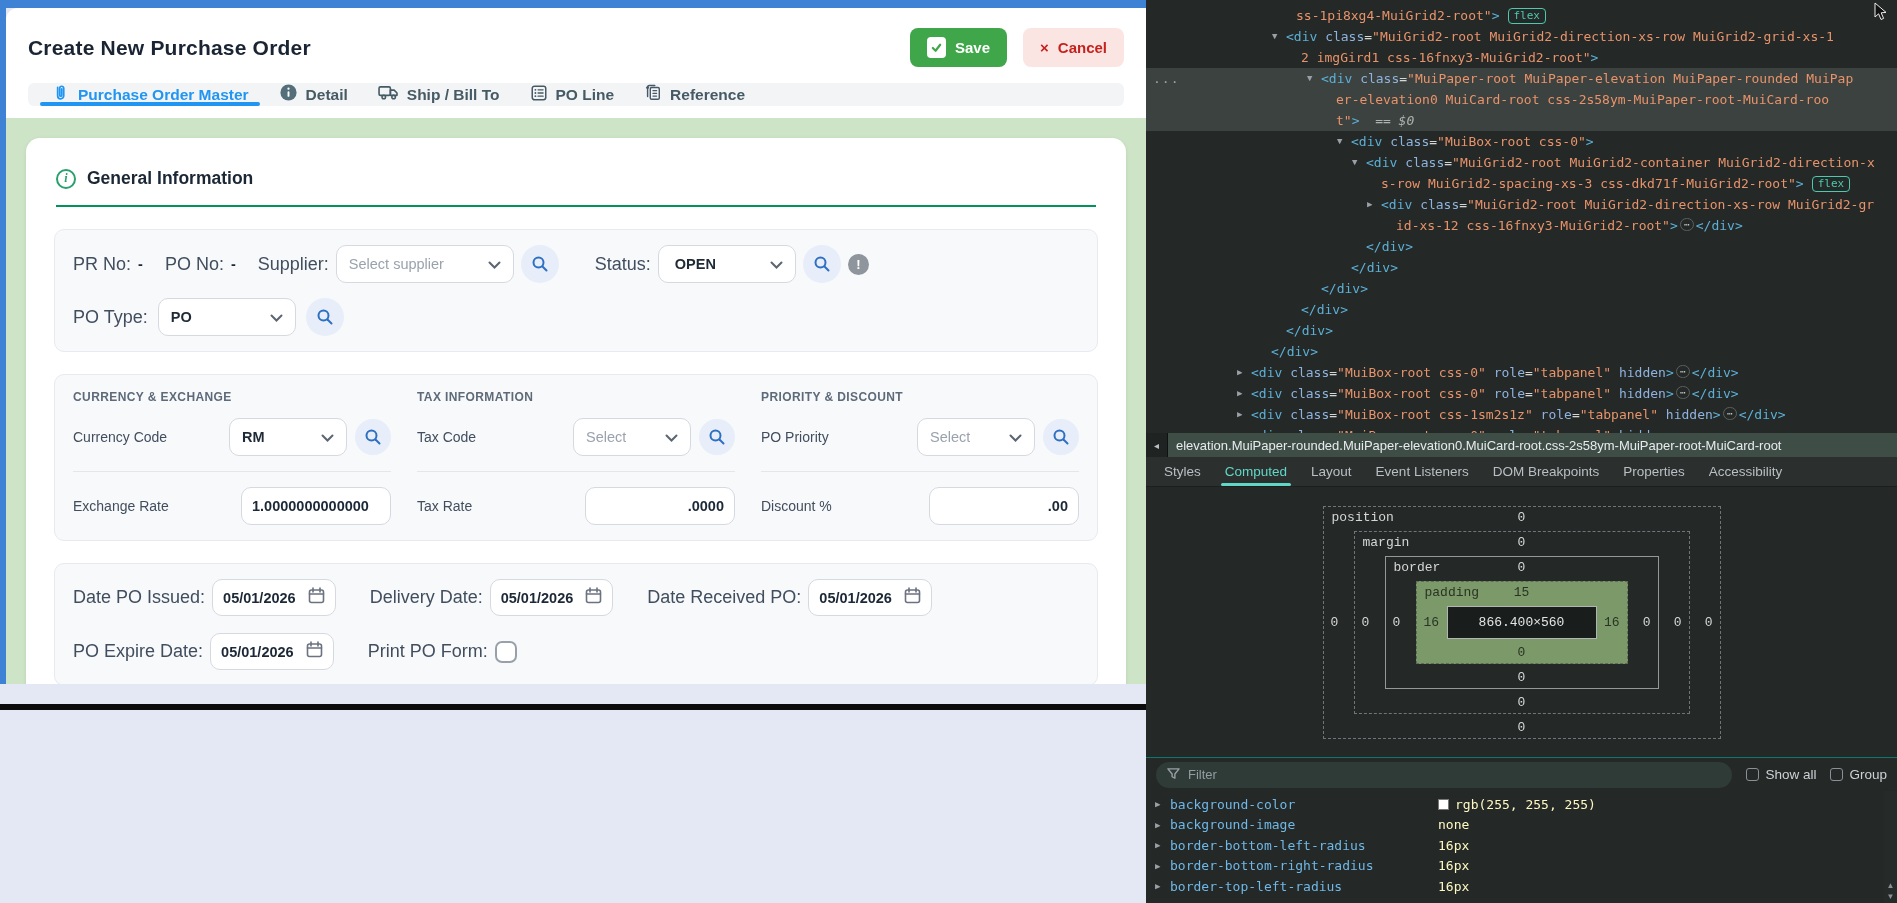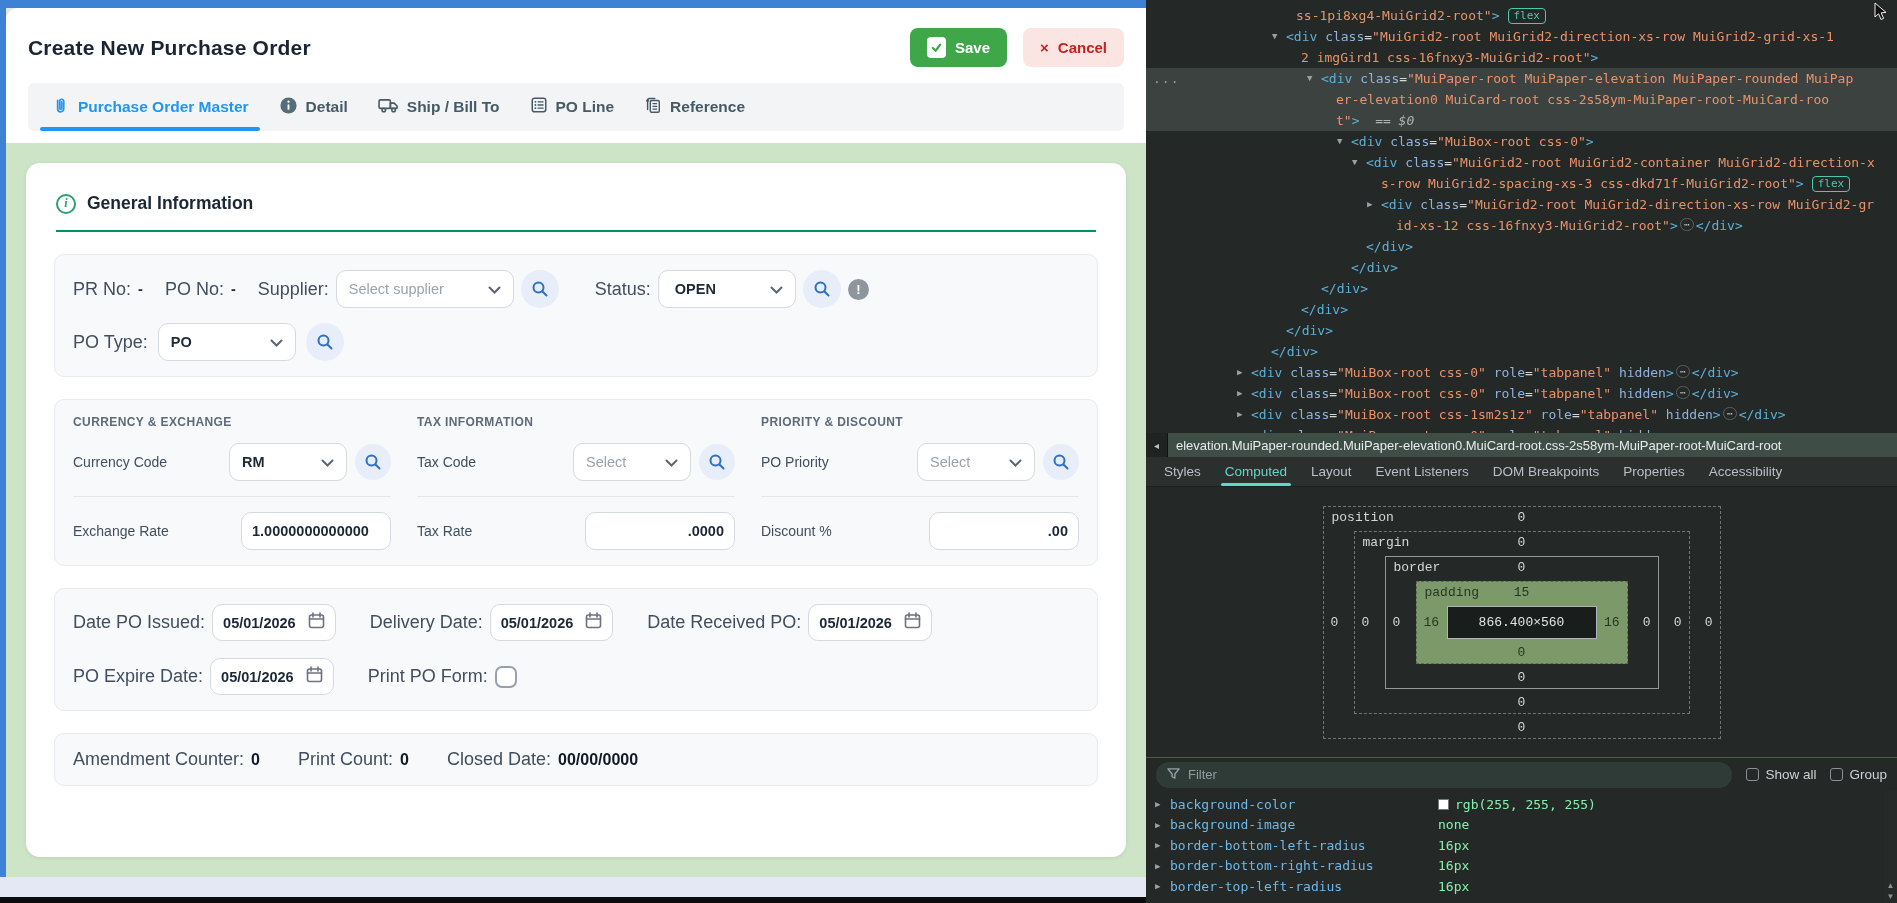--- a/index.html
+++ b/index.html
@@ -2,21 +2,21 @@
 <html><head>
 <meta charset="utf-8">
 <style>
   * { margin:0; padding:0; box-sizing:border-box; }
   html,body { width:1897px; height:903px; overflow:hidden; background:#000; }
   body { font-family:"Liberation Sans", sans-serif; display:flex; }
 
   
   .app-pane { flex:0 0 1146px; display:flex; flex-direction:column; background:#e4e8f4; position:relative; }
   .edge-top { height:8px; background:#3e82d6; }
-  .shell-row { height:869px; display:flex; }
+  .shell-row { height:676px; display:flex; }
   .edge-left { width:6px; background:#3e82d6; }
   .shell { flex:1; background:#fff; border-top-left-radius:12px; display:flex; flex-direction:column; overflow:hidden; }
   .strip-lavender { height:20px; background:#e4e8f4; }
   .strip-black { height:6px; background:#0c0c0c; }
 
   .app-header { display:flex; align-items:center; justify-content:space-between; padding:20px 22px 16px 22px; }
   .app-title { font-size:21px; font-weight:700; color:#1a2433; letter-spacing:.2px; }
   .hdr-actions { display:flex; gap:16px; }
   .btn { display:inline-flex; align-items:center; gap:9px; border:none; border-radius:8px; padding:9px 17px; font-size:15px; font-weight:700; cursor:pointer; font-family:inherit; }
   .btn-save { background:#3fa74a; color:#fff; }
@@ -106,21 +106,21 @@
   .filter-pill { flex:1; height:26px; border-radius:13px; background:#2e3b36; display:flex; align-items:center; gap:8px; padding:0 11px; cursor:text; }
   .filter-text { font-size:13px; color:#939ca3; }
   .chk { width:13px; height:13px; border:1.5px solid #8a9096; border-radius:3px; background:transparent; display:inline-block; cursor:pointer; flex:0 0 auto; }
   .chklbl { font-size:13.5px; color:#ccd1d5; white-space:nowrap; }
   .chkpair { display:flex; align-items:center; gap:6px; }
 
   .computed { flex:1; font:13px "DejaVu Sans Mono", monospace; padding-top:3px; position:relative; overflow:hidden; }
   .crow { height:20.5px; display:flex; align-items:center; padding-left:24px; position:relative; }
   .crow .c-arrow { position:absolute; left:9px; font-size:9px; color:#9aa0a6; cursor:pointer; }
   .c-name { color:#6fb8e8; width:268px; flex:0 0 auto; }
-  .c-valwrap { display:flex; align-items:center; gap:6px; color:#86efac; }
+  .c-valwrap { display:flex; align-items:center; gap:6px; color:#fef9c3; }
   .c-swatch { width:11px; height:11px; border:1px solid #777; display:inline-block; }
 
   .dt-scroll { position:absolute; right:0; bottom:0; width:13px; height:112px; background:#262a28; display:flex; flex-direction:column; justify-content:flex-end; align-items:center; gap:2px; padding-bottom:2px; color:#8a9096; font-size:8px; }
   .mouse-cursor { position:absolute; top:2px; right:8px; }
 </style>
 </head>
 <body>
 
 <div class="app-pane">
   <div class="edge-top"></div>

